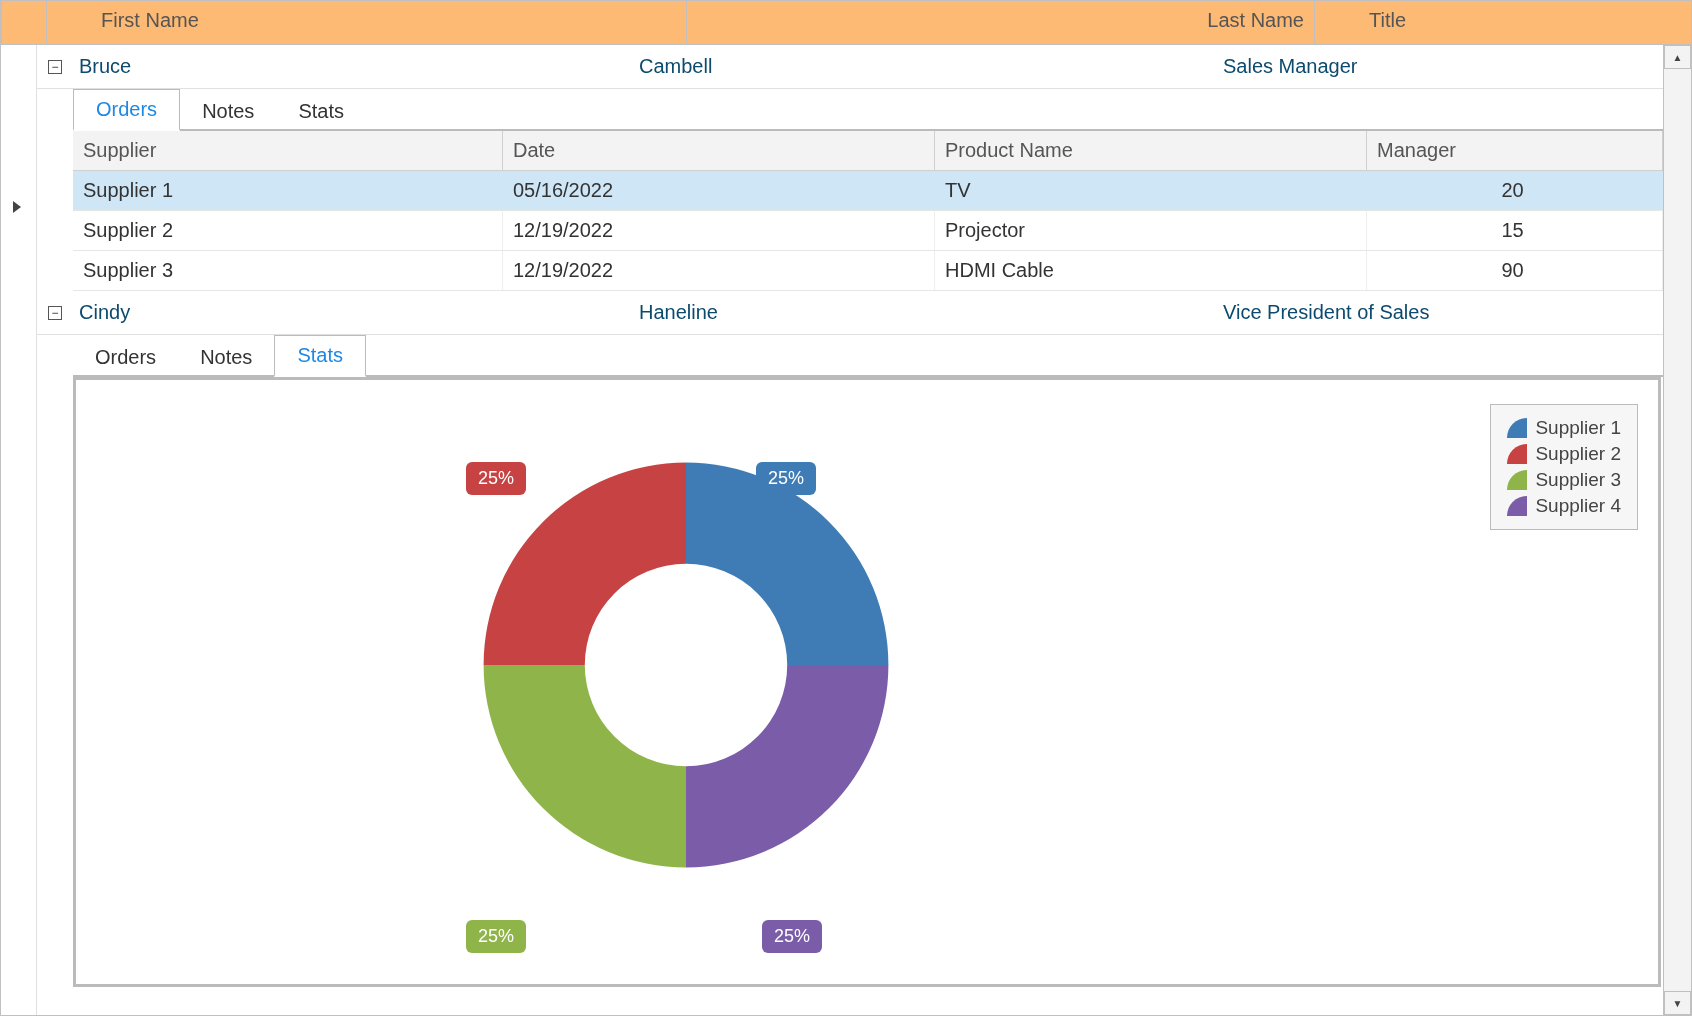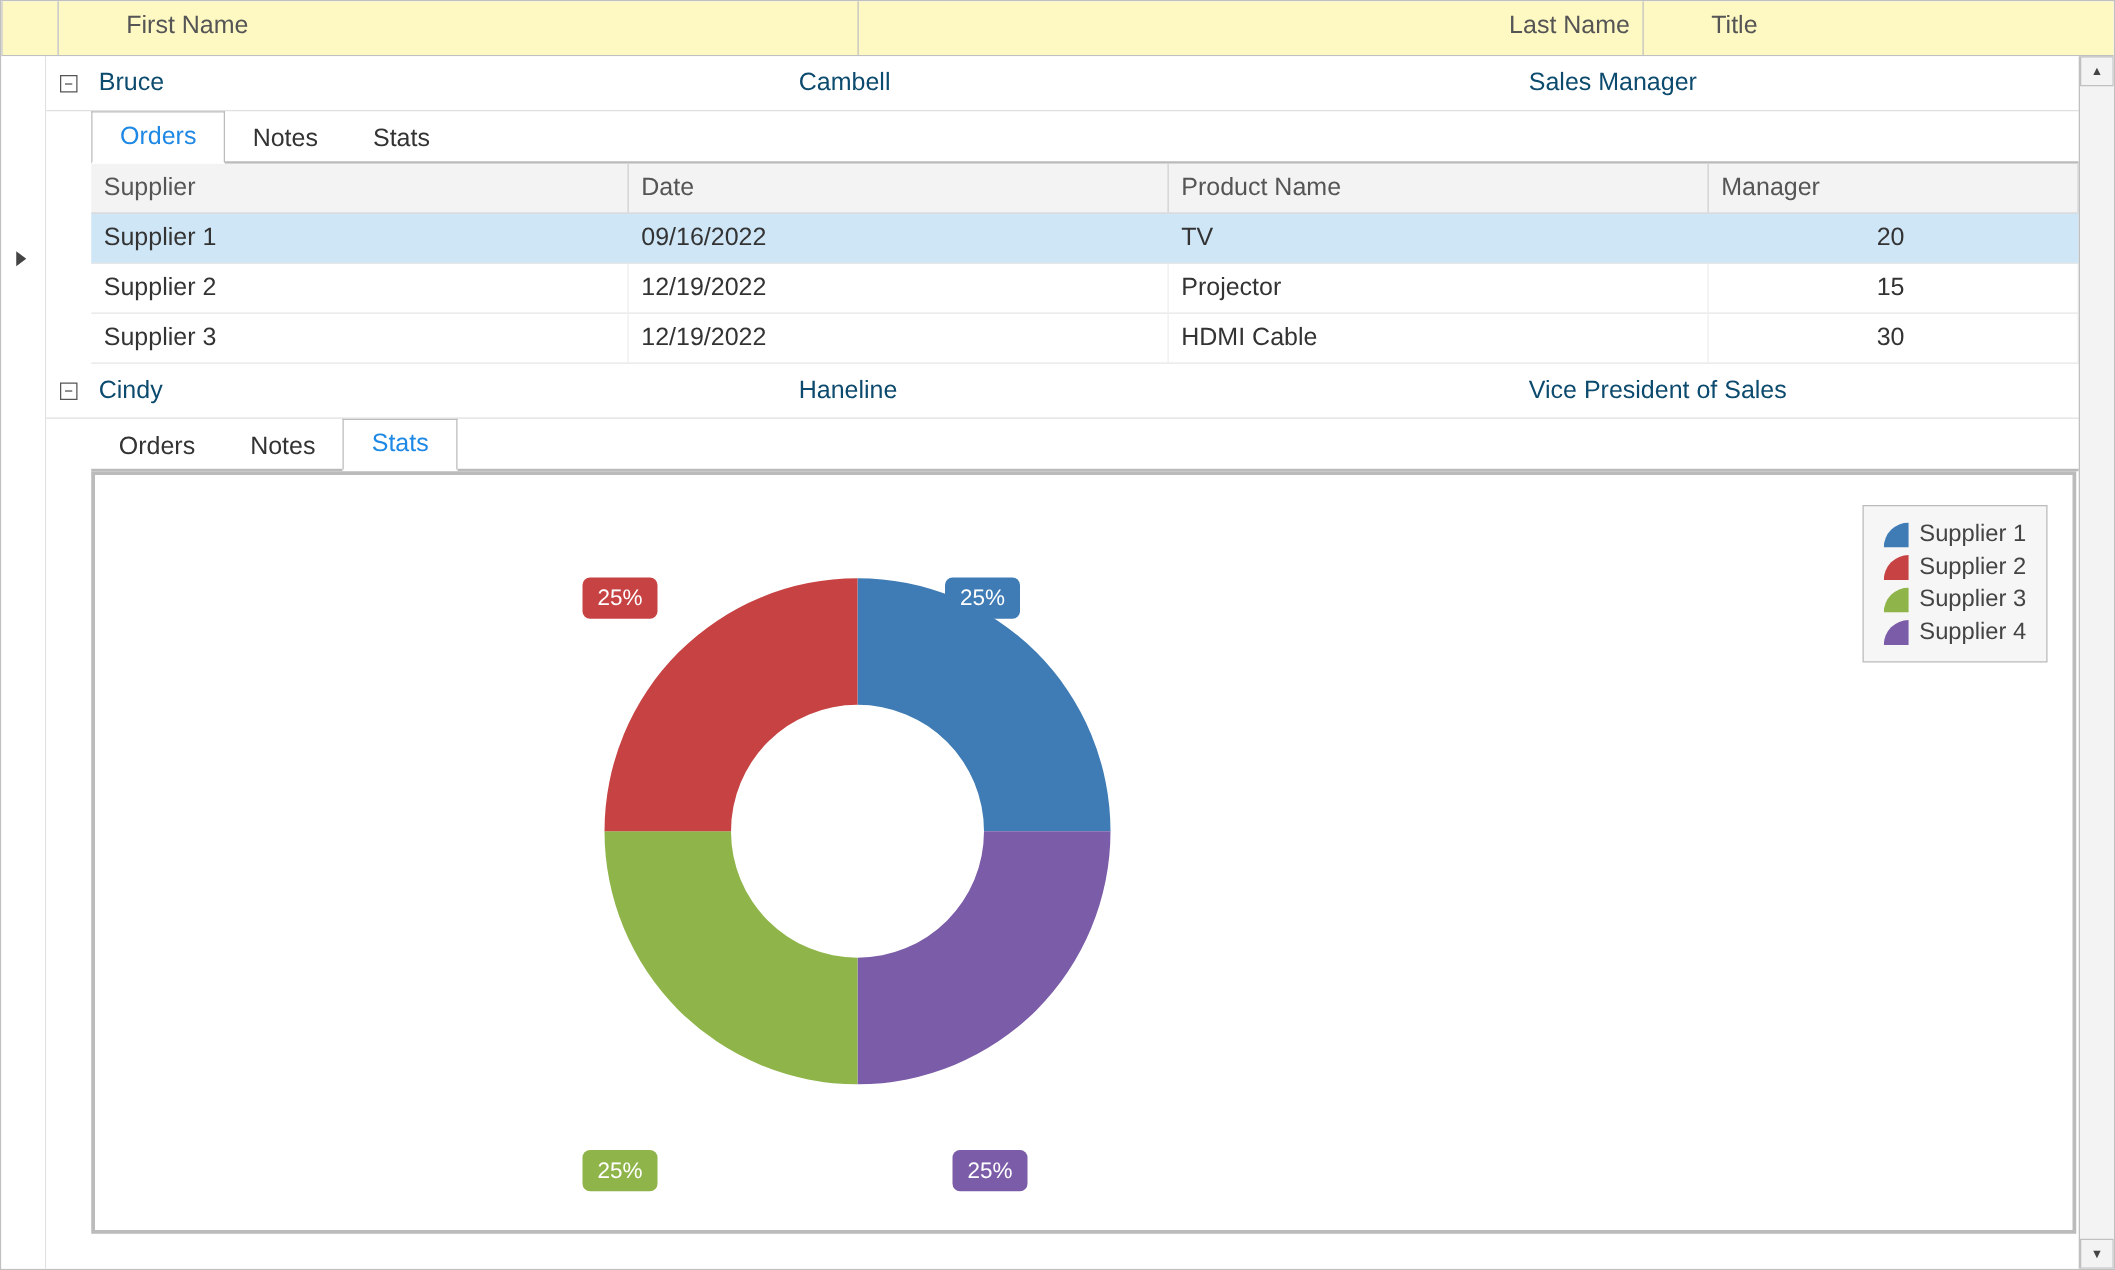--- a/index.html
+++ b/index.html
@@ -14,21 +14,21 @@
   .outer {
     border: 1px solid #c0c0c0;
     width: 1692px;
     height: 1016px;
     position: relative;
     overflow: hidden;
   }
   .header-row {
     display: flex;
     height: 44px;
-    background: #fef9c3;
+    background: #fdba74;
     border-bottom: 1px solid #c0c0c0;
     gap: 44px;
   }
   .hcell-expand, .hcell-indicator {
     width: 36px;
     border-right: 1px solid #c0c0c0;
     background: #f3f3f3;
   }
   .hcell {
     border-right: 1px solid #c0c0c0;
@@ -260,35 +260,35 @@
 
         <div class="orders-grid">
           <div class="og-header">
             <div class="ogh sup">Supplier</div>
             <div class="ogh date">Date</div>
             <div class="ogh pname">Product Name</div>
             <div class="ogh qty">Manager</div>
           </div>
           <div class="og-row selected">
             <div class="ogc sup">Supplier 1</div>
-            <div class="ogc date">09/16/2022</div>
+            <div class="ogc date">05/16/2022</div>
             <div class="ogc pname">TV</div>
             <div class="ogc qty">20</div>
           </div>
           <div class="og-row">
             <div class="ogc sup">Supplier 2</div>
             <div class="ogc date">12/19/2022</div>
             <div class="ogc pname">Projector</div>
             <div class="ogc qty">15</div>
           </div>
           <div class="og-row">
             <div class="ogc sup">Supplier 3</div>
             <div class="ogc date">12/19/2022</div>
             <div class="ogc pname">HDMI Cable</div>
-            <div class="ogc qty">30</div>
+            <div class="ogc qty">90</div>
           </div>
         </div>
       </div>
 
       <div class="master-row">
         <div class="expand-box">
           <div class="exp-icon">−</div>
         </div>
         <div class="mcell fn">Cindy</div>
         <div class="mcell ln">Haneline</div>

